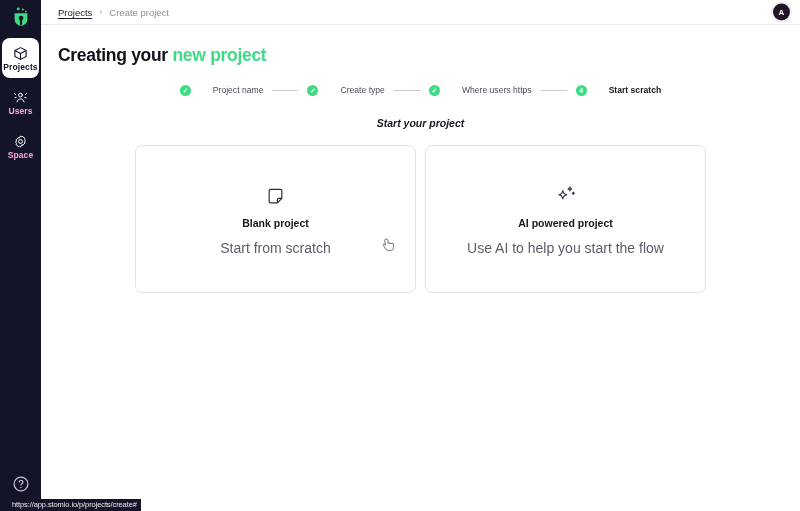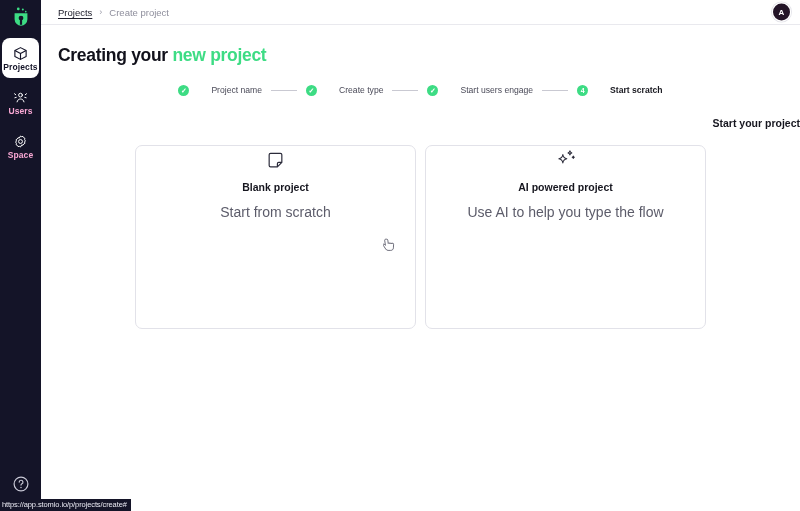--- a/index.html
+++ b/index.html
@@ -79,46 +79,46 @@
     background: #3ddc84; color: #ffffff;
     display: flex; align-items: center; justify-content: center;
     font-size: 7px; font-weight: 700; flex: 0 0 11px;
   }
   .step-label { font-size: 8.6px; color: #4a4a58; white-space: nowrap; }
   .step.current .step-label { font-weight: 700; color: #18181f; }
   .step-line { width: 26px; height: 1px; background: #c9c9d2; margin: 0 9px; }
 
   
   .section-title {
-    margin-top: 21px; text-align: right;
-    font-size: 10.5px; font-weight: 700; color: #16161f;
+    margin-top: 21px; text-align: center;
+    font-size: 10.5px; font-weight: 700; color: #16161f; font-style: italic;
   }
   .cards {
     margin-top: 16px;
     display: flex; justify-content: center; gap: 9px;
   }
   .card {
-    width: 281px; height: 184px;
+    width: 281px; height: 148px;
     border: 1px solid #e2e2e9; border-radius: 7px;
     background: #ffffff;
-    display: flex; flex-direction: column; align-items: center; justify-content: flex-start;
+    display: flex; flex-direction: column; align-items: center; justify-content: center;
     cursor: pointer;
   }
   .card-icon { height: 24px; display: flex; align-items: flex-end; justify-content: center; margin-bottom: 11px; }
   .card-title { font-size: 10.5px; font-weight: 700; color: #16161f; }
   .card-desc { margin-top: 11px; font-size: 14px; color: #5c5c6a; }
 
   
   .cursor { position: absolute; left: 342px; top: 238px; pointer-events: none; }
 
   
   .statusbar {
     position: absolute; left: 0; bottom: 0;
     background: #141428; color: #e9e9f2;
-    font-size: 7.5px; padding: 1px 4px 2px 2px;
+    font-size: 7.5px; padding: 1px 4px 2px 12px;
     max-width: 190px; white-space: nowrap; overflow: hidden;
     letter-spacing: -.1px;
   }
 </style>
 </head>
 <body>
 
 <div id="app">
 
   <aside class="sidebar">
@@ -203,21 +203,21 @@
       <span class="step-line"></span>
 
       <div class="step">
         <span class="step-bullet">✓</span>
         <span class="step-label">Create type</span>
       </div>
       <span class="step-line"></span>
 
       <div class="step">
         <span class="step-bullet">✓</span>
-        <span class="step-label">Start users engage</span>
+        <span class="step-label">Where users https</span>
       </div>
       <span class="step-line"></span>
 
       <div class="step current">
         <span class="step-bullet">4</span>
         <span class="step-label">Start scratch</span>
       </div>
 
     </div>
 
@@ -238,21 +238,21 @@
 
       <div class="card">
         <span class="card-icon">
           <svg width="23" height="23" viewBox="0 0 26 26" fill="none" stroke="#2b2b3a" stroke-width="1.2" stroke-linejoin="round">
             <path d="M10 8.5c.4 3 1.6 4.3 4.5 4.8-2.9.5-4.1 1.8-4.5 4.8-.4-3-1.6-4.3-4.5-4.8 2.9-.5 4.1-1.8 4.5-4.8z"></path>
             <path d="M18 4.3c.2 1.5.8 2.1 2.2 2.4-1.4.3-2 .9-2.2 2.4-.2-1.5-.8-2.1-2.2-2.4 1.4-.3 2-.9 2.2-2.4z"></path>
             <path d="M21.8 10.2c.12.85.45 1.2 1.25 1.35-.8.15-1.13.5-1.25 1.35-.12-.85-.45-1.2-1.25-1.35.8-.15 1.13-.5 1.25-1.35z"></path>
           </svg>
         </span>
         <div class="card-title">AI powered project</div>
-        <div class="card-desc">Use AI to help you type the flow</div>
+        <div class="card-desc">Use AI to help you start the flow</div>
       </div>
 
     </div>
 
     <span class="cursor">
       <svg width="13" height="16" viewBox="0 0 16 20">
         <path d="M3.2 1.5c-.8 0-1.3.7-1.2 1.4l.9 6.3-1.3-1.4c-.6-.6-1.5-.4-1.5.5 0 .5.2.9.5 1.4l2.6 4c.7 1.1 1.6 1.8 3 1.8h3.3c2 0 3.3-1.3 3.4-3.2l.2-4.5c0-.8-.5-1.3-1.1-1.3-.6 0-1 .4-1.1 1 0-.8-.5-1.3-1.1-1.3-.6 0-1.1.4-1.2 1.1 0-.8-.5-1.3-1.1-1.3-.5 0-.9.3-1.1.8l-.5-4.2c-.1-.7-.6-1.1-1.3-1.1z" fill="#ffffff" stroke="#4a4a5a" stroke-width="1"></path>
       </svg>
     </span>
 

